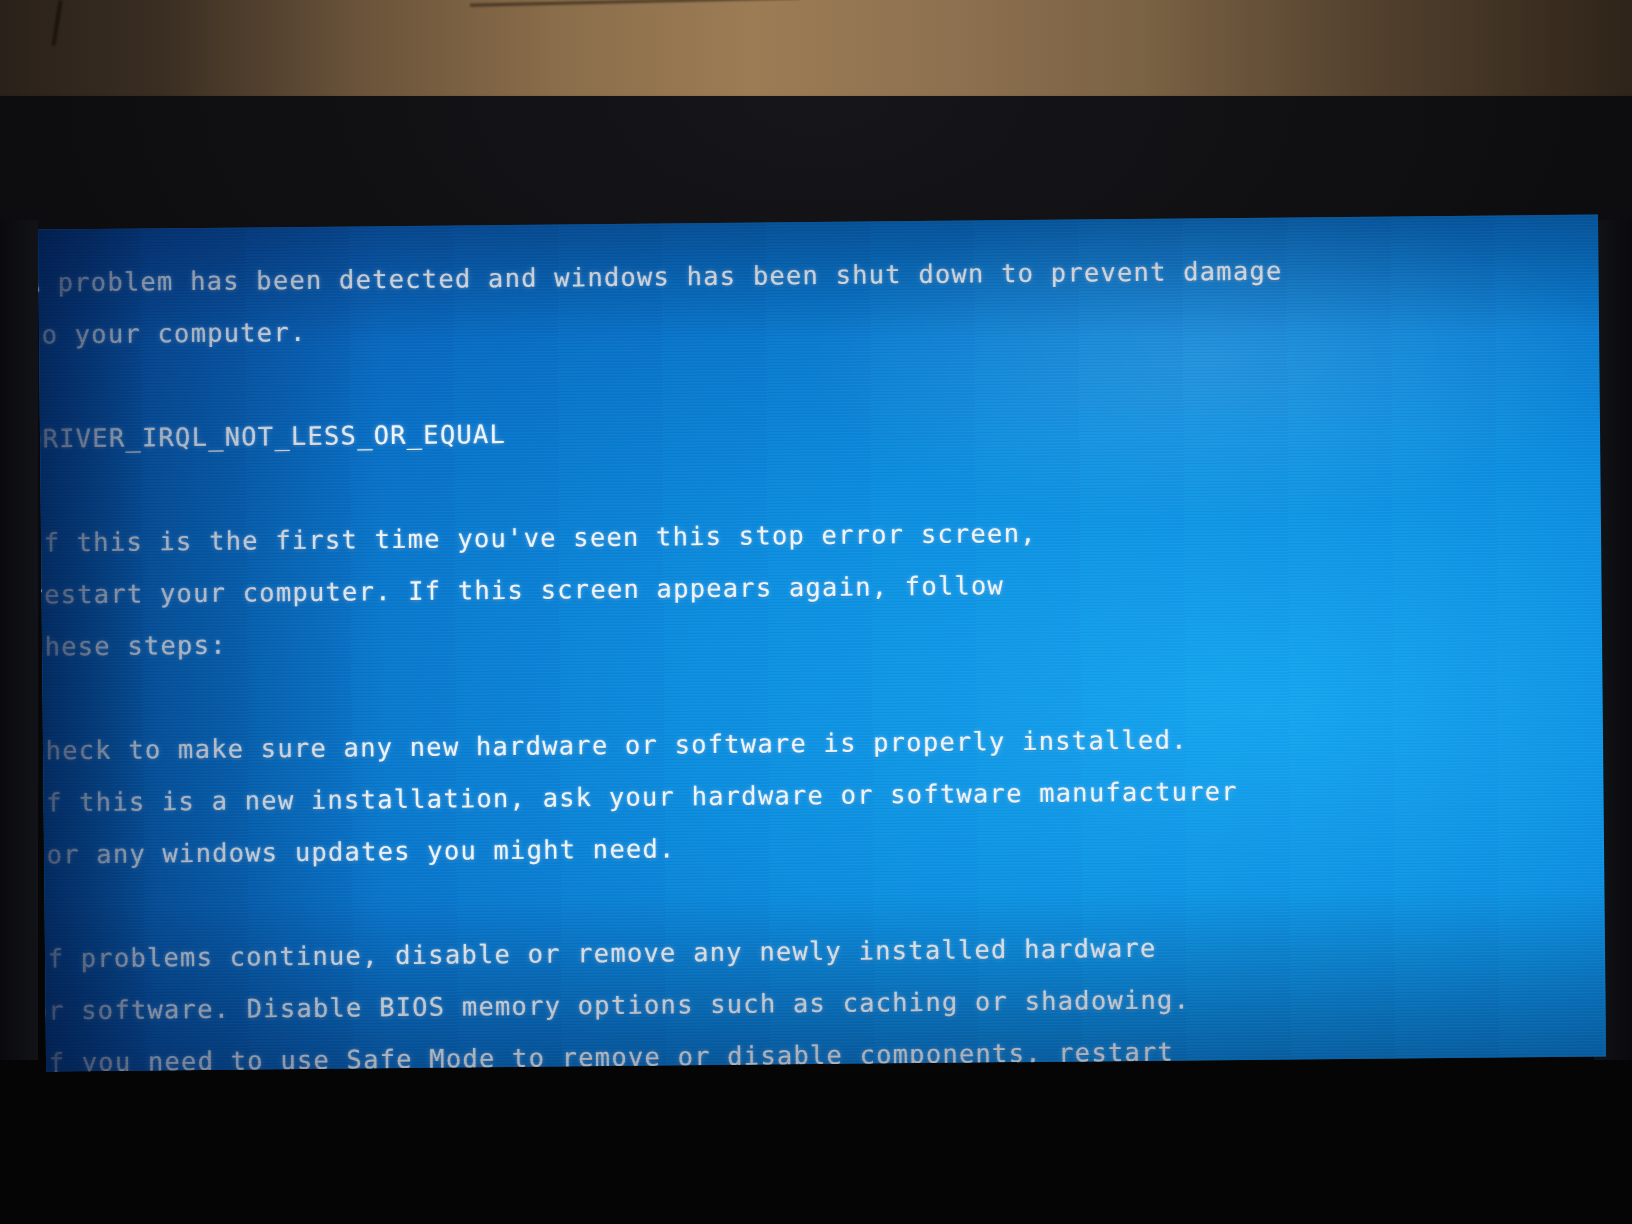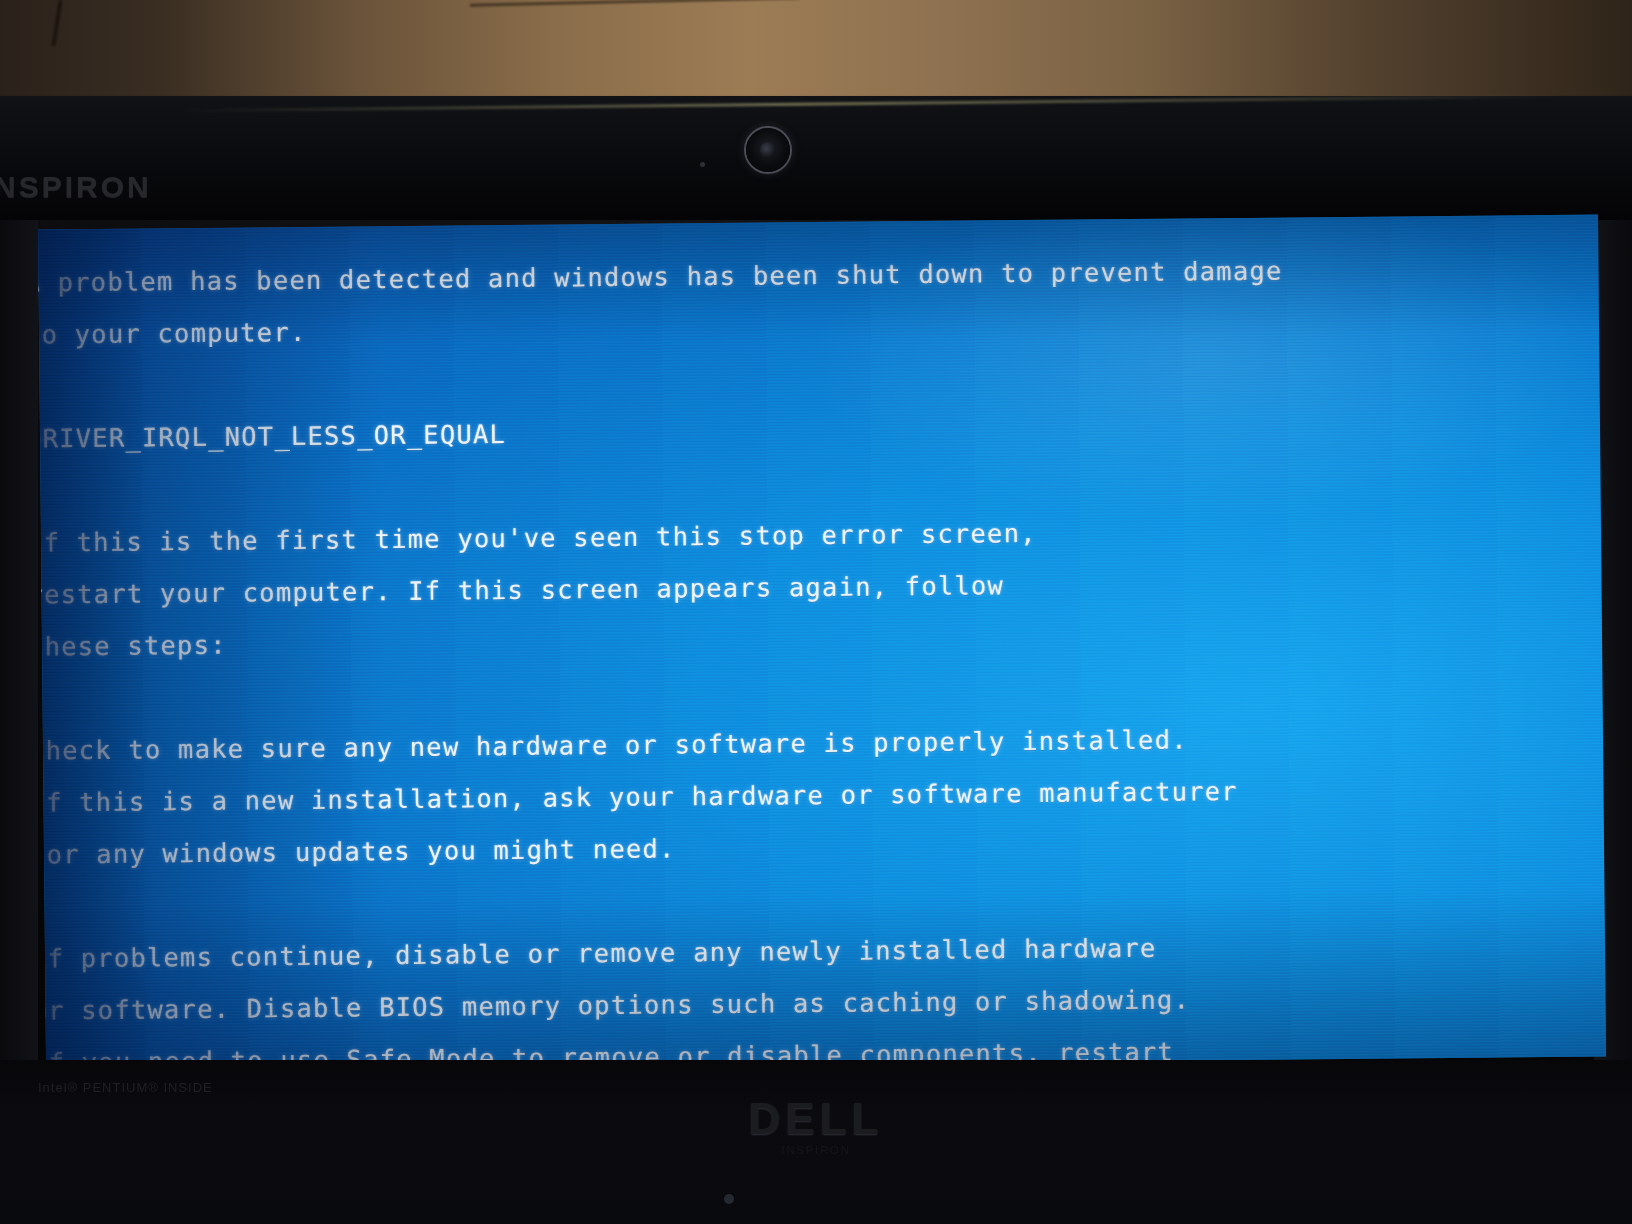--- a/index.html
+++ b/index.html
@@ -266,28 +266,20 @@
 
 <div id="scene">
 
   <div id="room">
     <div id="room-cable"></div>
     <div id="room-cable2"></div>
   </div>
 
   <div id="laptop">
 
-    <div id="bezel-top">
-      <div id="bezel-top-highlight"></div>
-      <div id="webcam">
-        <div id="webcam-lens"></div>
-      </div>
-      <div id="mic-dot"></div>
-      <div id="brand-inspiron">NSPIRON</div>
-    </div>
 
     <div id="bezel-left"></div>
     <div id="bezel-right"></div>
 
     <div id="screen">
 
       <div id="bsod-text">
 <div class="blk">A problem has been detected and windows has been shut down to prevent damage</div>
 <div class="blk">to your computer.</div>
 <div class="gap"></div>
@@ -321,21 +313,15 @@
 
 
 
       </div>
 
       <div id="screen-vignette"></div>
       <div id="screen-glare"></div>
       <div id="screen-scan"></div>
     </div>
 
-    <div id="bezel-bottom">
-      <div id="badge-left">Intel® PENTIUM® INSIDE</div>
-      <div id="dell-logo">DELL</div>
-      <div id="dell-sub">INSPIRON</div>
-      <div id="power-led"></div>
-    </div>
 
   </div>
 </div>
 
 </body></html>

